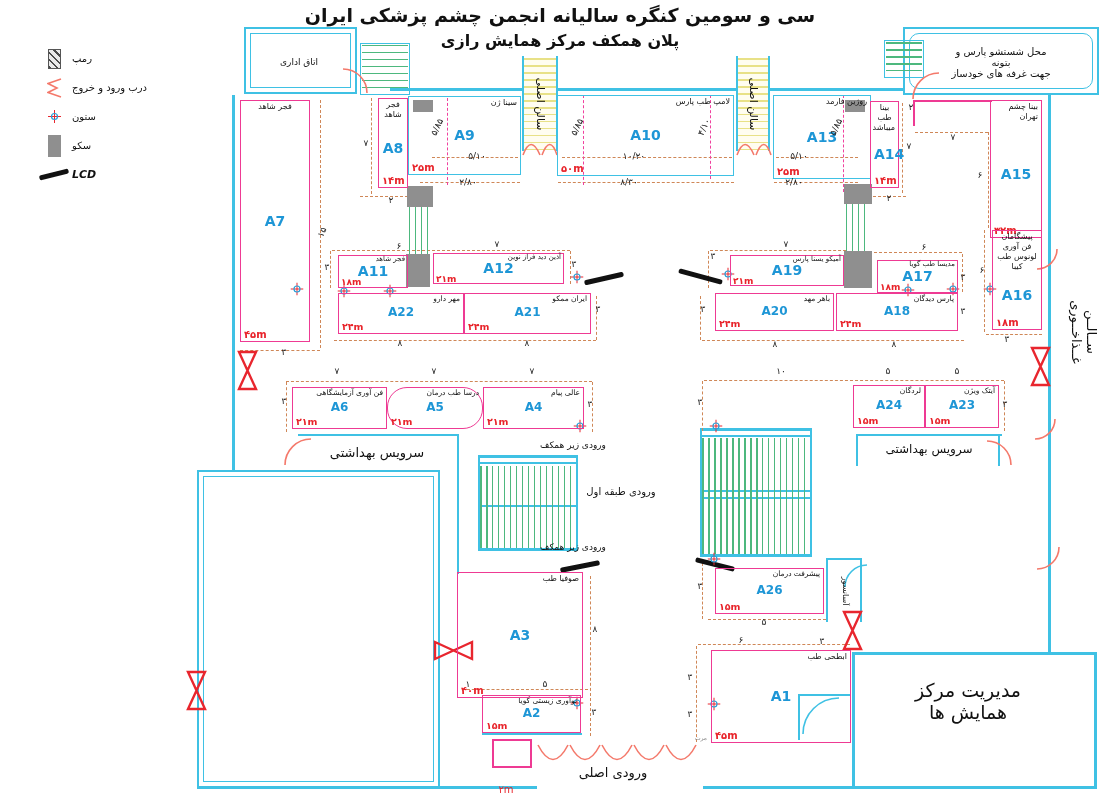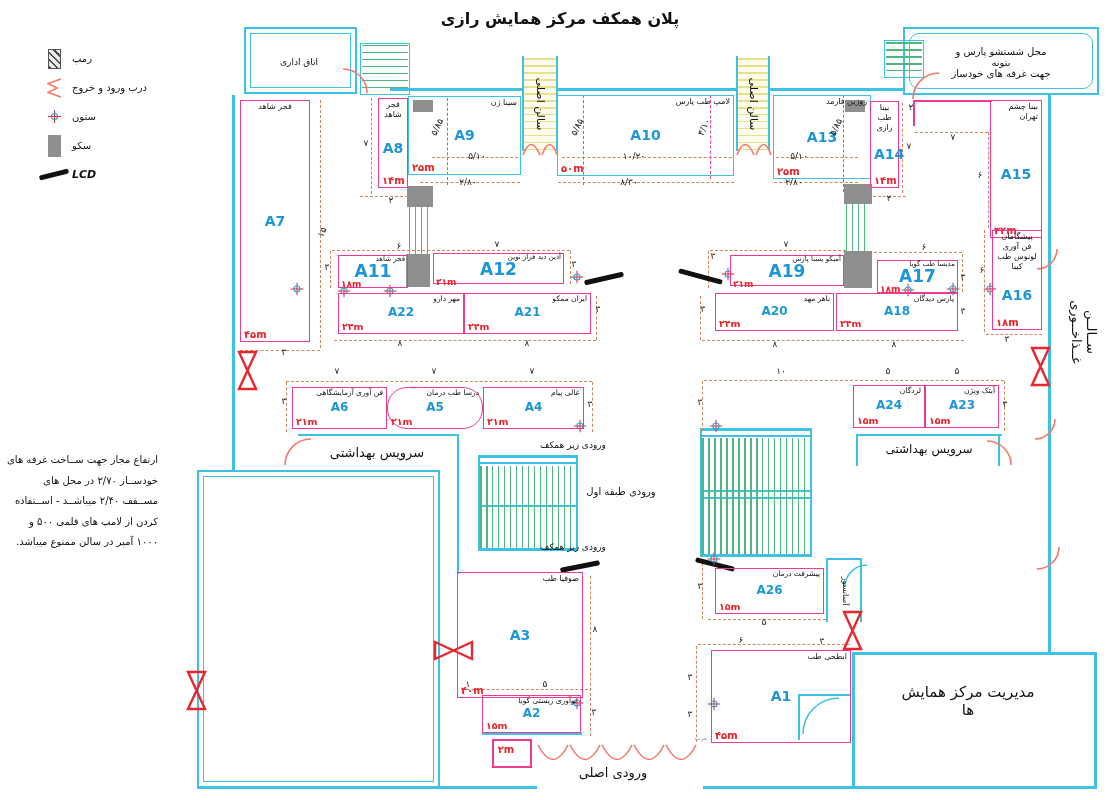--- a/index.html
+++ b/index.html
@@ -24,37 +24,38 @@
 .b-id{color:#1e96d6;font-weight:bold;text-align:center;}
 .b-ar{color:#e8232a;font-weight:bold;direction:ltr;text-align:left;}
 .lg .b-co{font-size:8px;line-height:1.25;}
 .lg .b-id{font-size:14px;}
 .lg .b-ar{font-size:10px;}
 .md .b-co{font-size:7.5px;line-height:1.1;}
 .md .b-id{font-size:12px;}
 .md .b-ar{font-size:9.5px;}
 .sm{padding:0 2px;}
 .sm .b-co{font-size:7px;line-height:1.05;white-space:nowrap;}
-.sm .b-id{font-size:17px;line-height:1;}
+.sm .b-id{font-size:14px;line-height:1;}
 .sm .b-ar{font-size:9px;line-height:1;}
 .lab{position:absolute;direction:rtl;white-space:pre-line;text-align:center;color:#111;transform:translate(-50%,-50%);}
 .dim{position:absolute;font-size:9px;color:#222;transform:translate(-50%,-50%);direction:rtl;white-space:nowrap;}
-.dim.red{color:#e8232a;font-weight:bold;font-size:10px;direction:ltr;}
+.dim.red{color:#e8232a;font-weight:normal;font-size:10px;direction:ltr;margin-top:40px;}
 .wline{position:absolute;background:#3fc1e4;}
 .wbox{position:absolute;border-style:solid;border-color:#3fc1e4;}
 .dash{position:absolute;}
 .stripe{position:absolute;}
 .sym{position:absolute;}
 .lcdbar{position:absolute;height:5px;background:#111;border-radius:2px;}
 </style>
 </head>
 <body>
 
 <div id="plan">
   <div class="title">
+    <div class="t1">سی و سومین کنگره سالیانه انجمن چشم پزشکی ایران</div>
     <div class="t2">پلان  همکف مرکز همایش  رازی</div>
   </div>
 
   <div id="legend">
     <div class="lrow">
       <span class="licon">
           <span class="ramp-ic"></span>
         </span>
       <span class="llab">رمپ</span>
     </div>
@@ -83,21 +84,20 @@
       <span class="llab">سکو</span>
     </div>
     <div class="lrow">
       <span class="licon">
           <span class="lcd-ic"></span>
         </span>
       <span class="llab en">LCD</span>
     </div>
   </div>
 
-  <div id="notes">ارتفاع مجاز جهت ســاخت غرفه های خودســاز ۲/۷۰ در محل های مســقف ۲/۴۰ میباشــد - اســتفاده کردن از لامپ های قلمی ۵۰۰ و ۱۰۰۰ آمپر در سالن ممنوع میباشد.</div>
 <div class="wline" style="left: 390px; top: 88px; width: 134px; height: 3px; background: rgb(63, 193, 228);"></div>
     <div class="wline" style="left: 556px; top: 88px; width: 182px; height: 3px; background: rgb(63, 193, 228);"></div>
     <div class="wline" style="left: 768px; top: 88px; width: 136px; height: 3px; background: rgb(63, 193, 228);"></div>
     <div class="wline" style="left: 522px; top: 56px; width: 2px; height: 95px; background: rgb(63, 193, 228);"></div>
     <div class="wline" style="left: 556px; top: 56px; width: 2px; height: 95px; background: rgb(63, 193, 228);"></div>
     <div class="wline" style="left: 736px; top: 56px; width: 2px; height: 95px; background: rgb(63, 193, 228);"></div>
     <div class="wline" style="left: 768px; top: 56px; width: 2px; height: 95px; background: rgb(63, 193, 228);"></div>
     <div class="wline" style="left: 1048px; top: 95px; width: 3px; height: 557px; background: rgb(63, 193, 228);"></div>
     <div class="wline" style="left: 1094px; top: 652px; width: 3px; height: 136px; background: rgb(63, 193, 228);"></div>
     <div class="wline" style="left: 852px; top: 652px; width: 245px; height: 3px; background: rgb(63, 193, 228);"></div>
@@ -377,21 +377,21 @@
       <span class="b-co">آذین دید فراز نوین</span>
       <span class="b-id">A12</span>
       <span class="b-ar">۲۱m</span>
     </div>
     <div class="booth lg" style="left: 773px; top: 95px; width: 98px; height: 84px; border-color: rgb(63, 193, 228);">
       <span class="b-co">روژین فارمد</span>
       <span class="b-id">A13</span>
       <span class="b-ar">۲۵m</span>
     </div>
     <div class="booth lg vert" style="left: 870px; top: 101px; width: 29px; height: 87px; border-color: rgb(238, 58, 147);">
-      <span class="b-co">بینا طب رازی</span>
+      <span class="b-co">بینا طب میباشد</span>
       <span class="b-id">A14</span>
       <span class="b-ar">۱۴m</span>
     </div>
     <div class="booth lg" style="left: 990px; top: 100px; width: 52px; height: 138px; border-color: rgb(238, 58, 147);">
       <span class="b-co">بینا چشم تهران</span>
       <span class="b-id">A15</span>
       <span class="b-ar">۳۲m</span>
     </div>
     <div class="booth lg vert" style="left: 992px; top: 230px; width: 50px; height: 100px; border-color: rgb(238, 58, 147);">
       <span class="b-co">پیشگامان فن آوری لونوس طب کیبا</span>
@@ -449,21 +449,21 @@
     <div class="lab" style="left: 540px; top: 104px; font-size: 11px; transform: translate(-50%, -50%) rotate(90deg);">سالن اصلی</div>
     <div class="lab" style="left: 753px; top: 104px; font-size: 11px; transform: translate(-50%, -50%) rotate(90deg);">سالن اصلی</div>
     <div class="lab" style="left: 1084px; top: 332px; font-size: 13px; transform: translate(-50%, -50%) rotate(90deg);">ســالــن غــذاخــوری</div>
     <div class="lab" style="left: 377px; top: 452px; font-size: 13px; transform: translate(-50%, -50%);">سرویس بهداشتی</div>
     <div class="lab" style="left: 929px; top: 449px; font-size: 12px; transform: translate(-50%, -50%);">سرویس بهداشتی</div>
     <div class="lab" style="left: 573px; top: 445px; font-size: 9px; transform: translate(-50%, -50%);">ورودی زیر همکف</div>
     <div class="lab" style="left: 621px; top: 491px; font-size: 10px; transform: translate(-50%, -50%);">ورودی طبقه اول</div>
     <div class="lab" style="left: 573px; top: 547px; font-size: 9px; transform: translate(-50%, -50%);">ورودی زیر همکف</div>
     <div class="lab" style="left: 613px; top: 772px; font-size: 13px; transform: translate(-50%, -50%);">ورودی اصلی</div>
     <div class="lab" style="left: 845px; top: 591px; font-size: 8px; transform: translate(-50%, -50%) rotate(90deg);">آسانسور</div>
-    <div class="lab" style="left: 968px; top: 701px; font-size: 15px; transform: translate(-50%, -50%);">مدیریت مرکز همایش ها</div>
+    <div class="lab" style="left: 968px; top: 701px; font-size: 19px; transform: translate(-50%, -50%);">مدیریت مرکز همایش ها</div>
     <div class="lab" style="left: 701px; top: 737px; font-size: 6px; color: rgb(136, 136, 136); transform: translate(-50%, -50%);">مرت</div>
     <div class="dim" style="left: 322px; top: 232px; transform: translate(-50%, -50%) rotate(-65deg);">۱۵</div>
     <div class="dim" style="left: 284px; top: 352px;">۳</div>
     <div class="dim" style="left: 366px; top: 143px;">۷</div>
     <div class="dim" style="left: 391px; top: 200px;">۲</div>
     <div class="dim" style="left: 437px; top: 127px; transform: translate(-50%, -50%) rotate(-65deg);">۵/۸۵</div>
     <div class="dim" style="left: 477px; top: 156px;">۵/۱۰</div>
     <div class="dim" style="left: 468px; top: 182px;">۲/۸۰</div>
     <div class="dim" style="left: 577px; top: 127px; transform: translate(-50%, -50%) rotate(-65deg);">۵/۸۵</div>
     <div class="dim" style="left: 704px; top: 127px; transform: translate(-50%, -50%) rotate(-65deg);">۴/۱۰</div>

